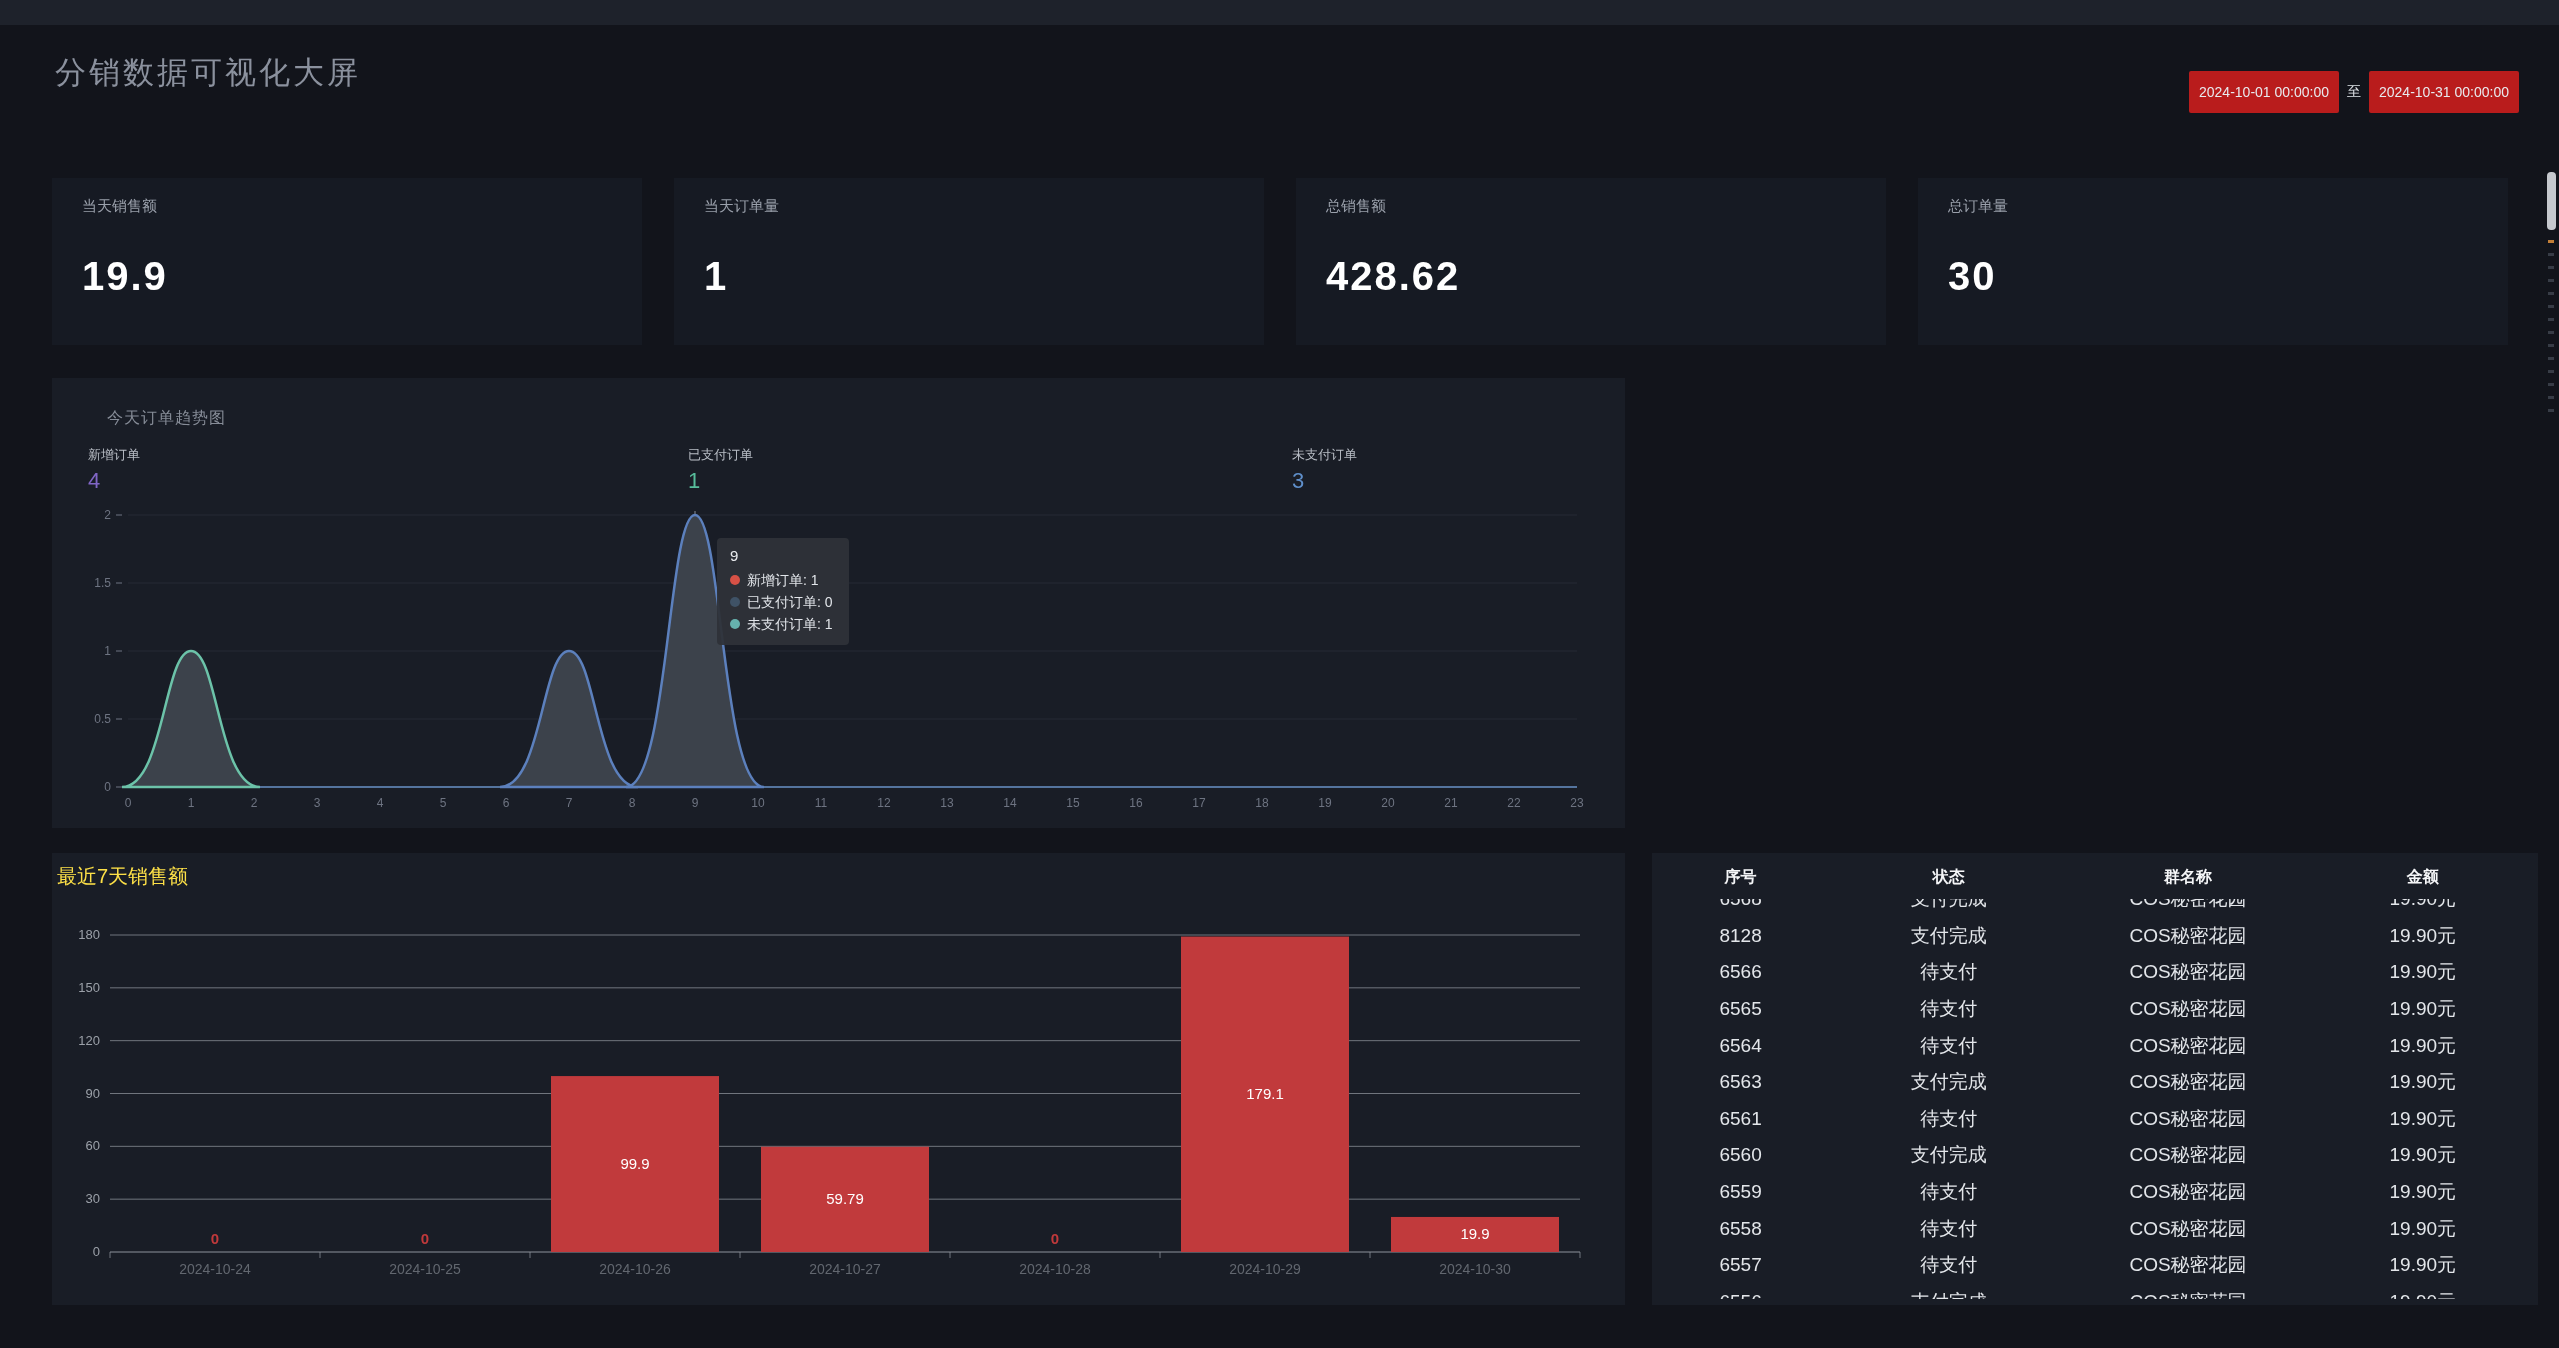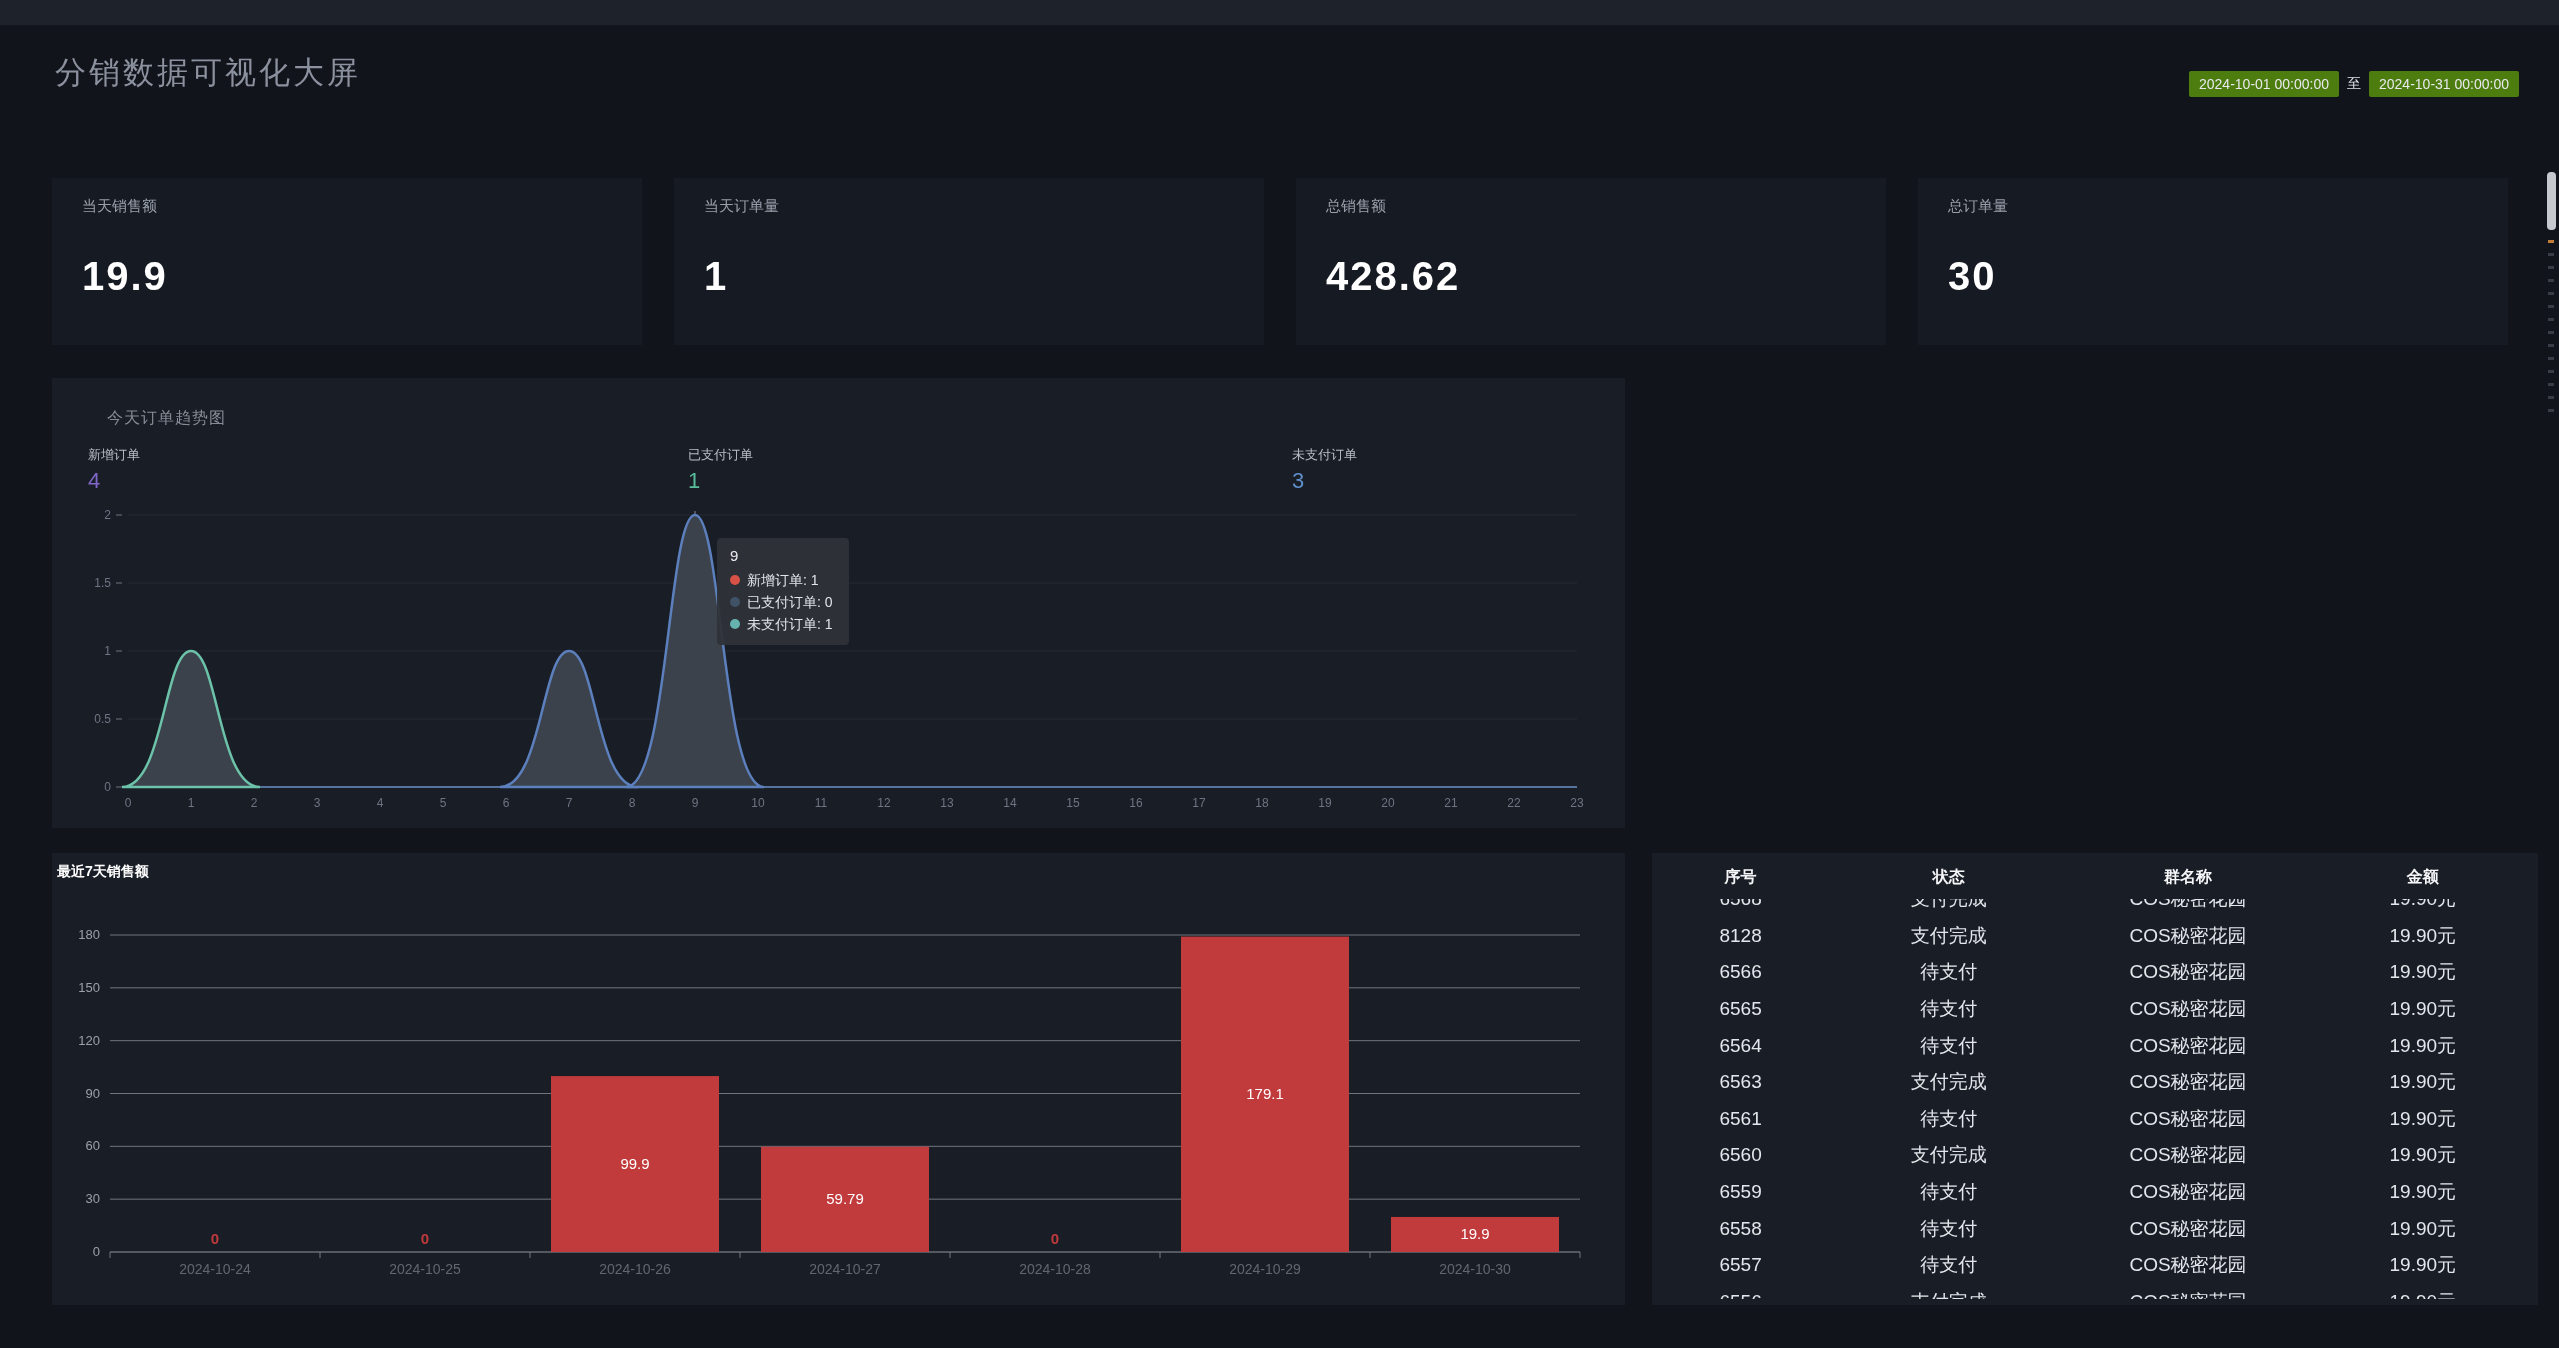--- a/index.html
+++ b/index.html
@@ -9,21 +9,21 @@
     position:relative; width:2559px; height:1348px;
     background:#12141b; overflow:hidden;
   }
   .topbar { position:absolute; left:0; top:0; width:2559px; height:25px; background:#1e222b; }
   .page-title {
     position:absolute; left:55px; top:52px; font-size:31px; letter-spacing:3px;
     color:#8b919e; font-weight:400;
   }
   .date-range { position:absolute; top:71px; right:40px; display:flex; align-items:center; gap:8px; }
   .date-box {
-    background:#4d7c0f; color:#e8eaee; font-size:14px; padding:4px 10px;
+    background:#b91c1c; color:#e8eaee; font-size:14px; padding:12px 10px;
     border-radius:2px; line-height:18px;
   }
   .date-sep { color:#dfe3e8; font-size:14px; }
 
   .stat-card {
     position:absolute; top:178px; width:590px; height:167px; background:#161a23;
   }
   .stat-label { position:absolute; left:30px; top:19px; font-size:15px; color:#9aa0ab; }
   .stat-value {
     position:absolute; left:30px; top:76px; font-size:40px; font-weight:bold;
@@ -31,21 +31,21 @@
   }
 
   .panel { position:absolute; background:#191d26; }
   #panel-trend { left:52px;  top:378px; width:1573px; height:450px; }
   #panel-pie   { left:1652px; top:378px; width:886px; height:450px; }
   #panel-bars  { left:52px;  top:853px; width:1573px; height:452px; }
   #panel-table { left:1652px; top:853px; width:886px; height:452px; }
 
   .panel-title-dim { position:absolute; left:55px; top:30px; font-size:16px; color:#868c97; letter-spacing:1px; }
   #panel-pie .panel-title-dim { left:30px; top:22px; font-size:14px; }
-  .panel-title-strong { position:absolute; left:5px; top:10px; font-size:14px; font-weight:bold; color:#ffffff; }
+  .panel-title-strong { position:absolute; left:5px; top:10px; font-size:20px; font-weight:normal; color:#fde047; }
 
   .trend-summary-item { position:absolute; }
   .trend-summary-item .ts-label { font-size:13px; color:#b9bec6; }
   .trend-summary-item .ts-value { font-size:22px; margin-top:4px; }
 
   svg.chart { position:absolute; left:0; top:0; }
 
   .tooltip {
     position:absolute; left:665px; top:160px; min-width:132px;
     background:rgba(46,49,56,0.95); border-radius:4px; padding:9px 13px 10px 13px;

